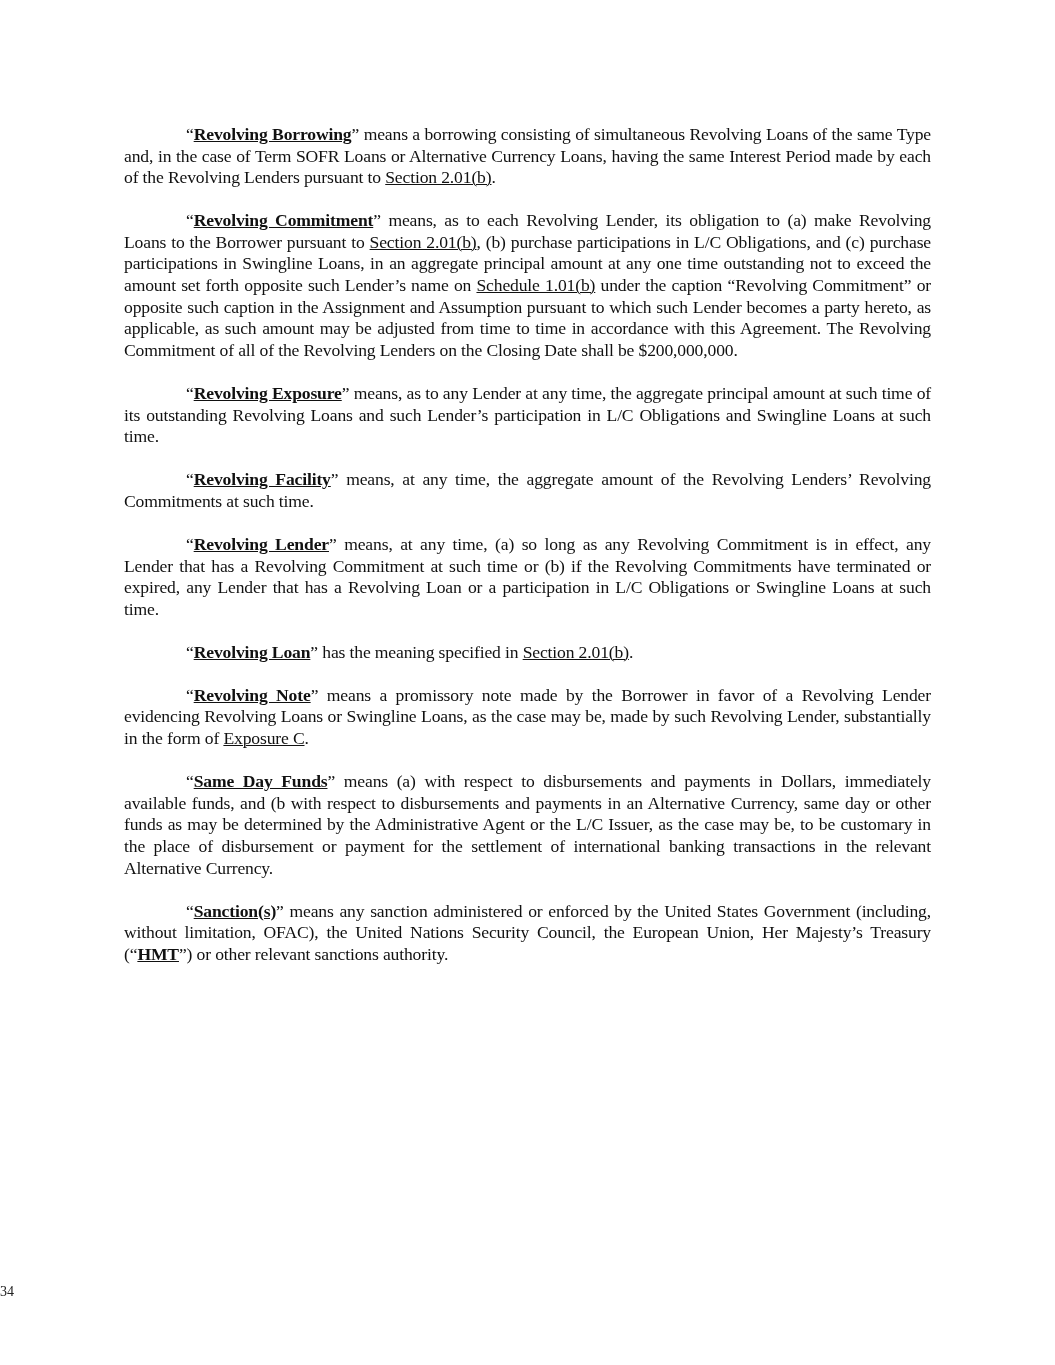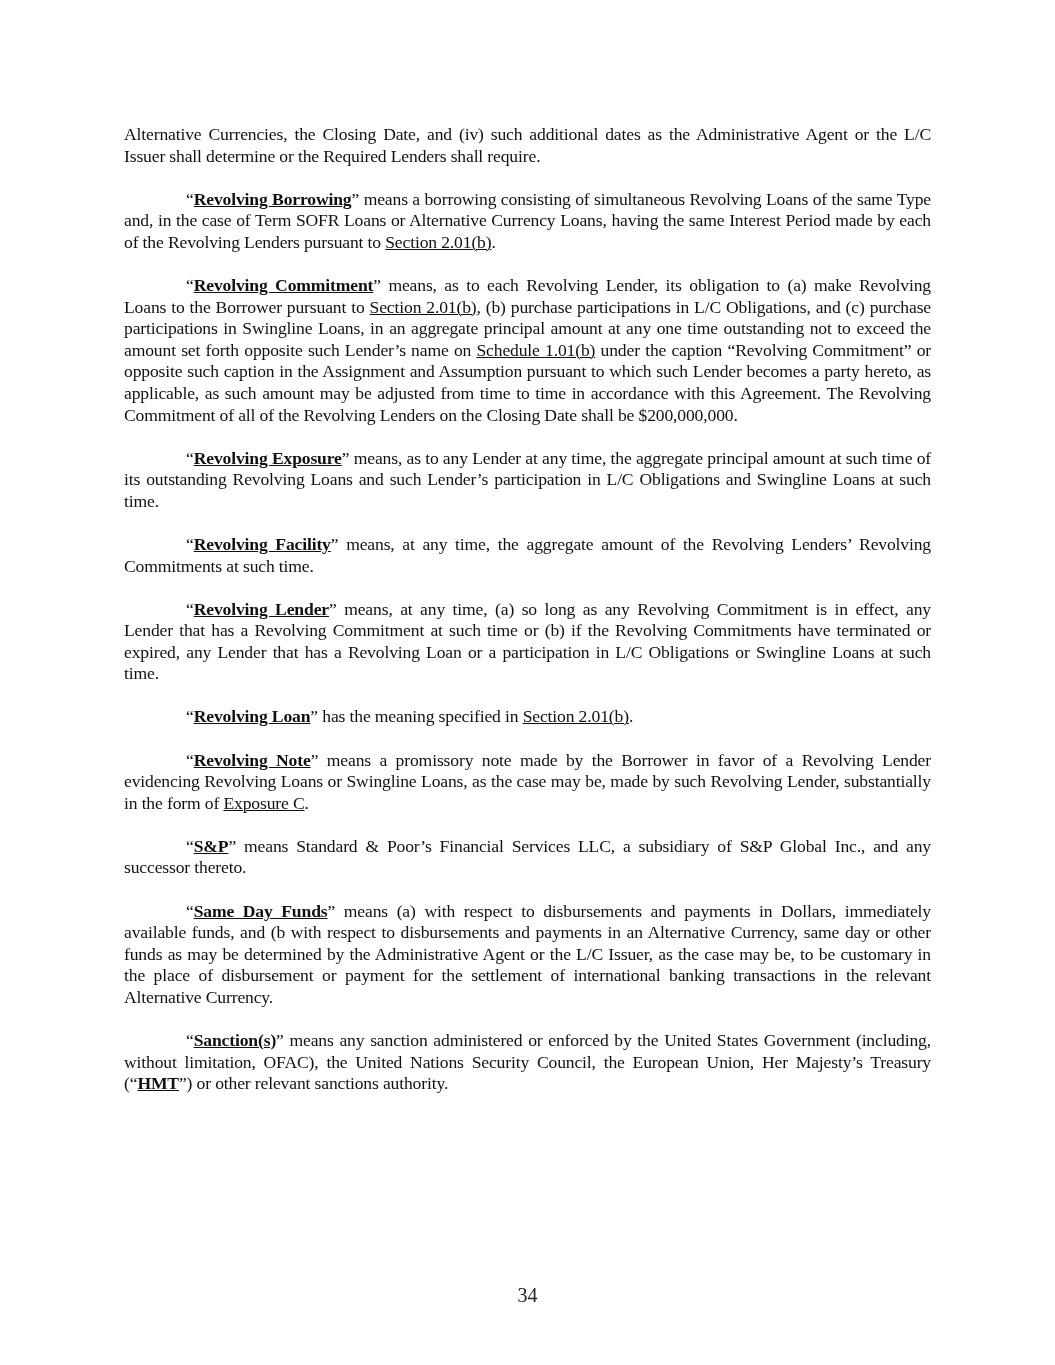--- a/index.html
+++ b/index.html
@@ -23,48 +23,46 @@
   .term {
     font-weight: bold;
     text-decoration: underline;
   }
   .ref { text-decoration: underline; text-decoration-thickness: 1px; color: #111111; }
   .page-number {
     position: absolute;
     top: 1284px;
     left: 0;
     width: 1055px;
-    text-align: center;
+    text-align: left;
     font-family: "Liberation Serif", "DejaVu Serif", serif;
-    font-size: 20px;
+    font-size: 14px;
     color: #222222;
   }
 </style>
 </head>
 <body>
 
 <div class="page">
 
-  <p class="para"><span>Alternative Currencies, the Closing Date, and (iv) such additional dates as the Administrative Agent or the L/C Issuer shall determine or the Required Lenders shall require.</span></p>
 
   <p class="para indent"><span>“</span><span class="term">Revolving Borrowing</span><span>”</span><span> means a borrowing consisting of simultaneous Revolving Loans of the same Type and, in the case of Term SOFR Loans or Alternative Currency Loans, having the same Interest Period made by each of the Revolving Lenders pursuant to </span><span class="ref">Section 2.01(b)</span><span>.</span></p>
 
   <p class="para indent"><span>“</span><span class="term">Revolving Commitment</span><span>”</span><span> means, as to each Revolving Lender, its obligation to (a) make Revolving Loans to the Borrower pursuant to </span><span class="ref">Section 2.01(b)</span><span>, (b) purchase participations in L/C Obligations, and (c) purchase participations in Swingline Loans, in an aggregate principal amount at any one time outstanding not to exceed the amount set forth opposite such Lender’s name on </span><span class="ref">Schedule 1.01(b)</span><span> under the caption “Revolving Commitment” or opposite such caption in the Assignment and Assumption pursuant to which such Lender becomes a party hereto, as applicable, as such amount may be adjusted from time to time in accordance with this Agreement. The Revolving Commitment of all of the Revolving Lenders on the Closing Date shall be $200,000,000.</span></p>
 
   <p class="para indent"><span>“</span><span class="term">Revolving Exposure</span><span>”</span><span> means, as to any Lender at any time, the aggregate principal amount at such time of its outstanding Revolving Loans and such Lender’s participation in L/C Obligations and Swingline Loans at such time.</span></p>
 
   <p class="para indent"><span>“</span><span class="term">Revolving Facility</span><span>”</span><span> means, at any time, the aggregate amount of the Revolving Lenders’ Revolving Commitments at such time.</span></p>
 
   <p class="para indent"><span>“</span><span class="term">Revolving Lender</span><span>”</span><span> means, at any time, (a) so long as any Revolving Commitment is in effect, any Lender that has a Revolving Commitment at such time or (b) if the Revolving Commitments have terminated or expired, any Lender that has a Revolving Loan or a participation in L/C Obligations or Swingline Loans at such time.</span></p>
 
   <p class="para indent"><span>“</span><span class="term">Revolving Loan</span><span>”</span><span> has the meaning specified in </span><span class="ref">Section 2.01(b)</span><span>.</span></p>
 
   <p class="para indent"><span>“</span><span class="term">Revolving Note</span><span>”</span><span> means a promissory note made by the Borrower in favor of a Revolving Lender evidencing Revolving Loans or Swingline Loans, as the case may be, made by such Revolving Lender, substantially in the form of </span><span class="ref">Exposure C</span><span>.</span></p>
 
-  <p class="para indent"><span>“</span><span class="term">S&amp;P</span><span>”</span><span> means Standard &amp; Poor’s Financial Services LLC, a subsidiary of S&amp;P Global Inc., and any successor thereto.</span></p>
 
   <p class="para indent"><span>“</span><span class="term">Same Day Funds</span><span>”</span><span> means (a) with respect to disbursements and payments in Dollars, immediately available funds, and (b with respect to disbursements and payments in an Alternative Currency, same day or other funds as may be determined by the Administrative Agent or the L/C Issuer, as the case may be, to be customary in the place of disbursement or payment for the settlement of international banking transactions in the relevant Alternative Currency.</span></p>
 
   <p class="para indent"><span>“</span><span class="term">Sanction(s)</span><span>”</span><span> means any sanction administered or enforced by the United States Government (including, without limitation, OFAC), the United Nations Security Council, the European Union, Her Majesty’s Treasury (“</span><span class="term">HMT</span><span>”) or other relevant sanctions authority.</span></p>
 
 
 </div>
 
 <div class="page-number">34</div>
 

